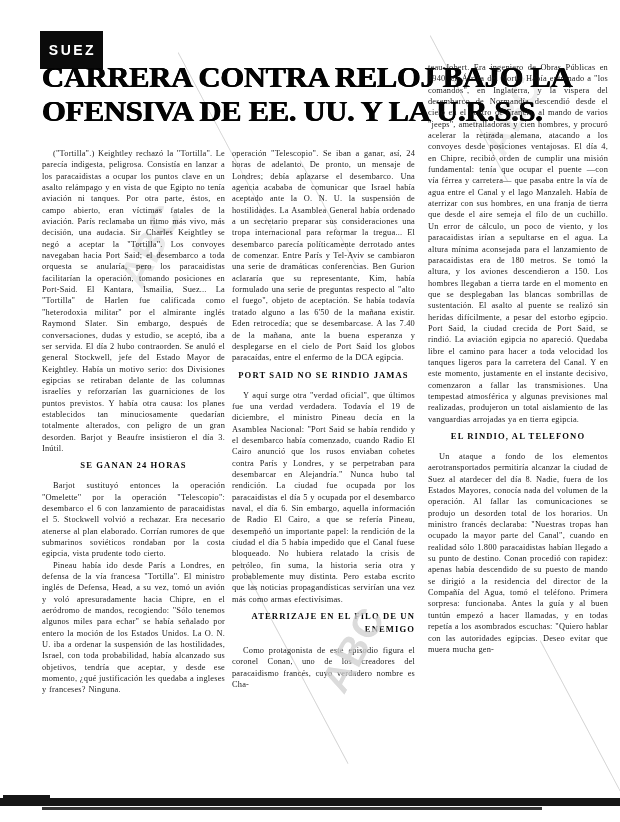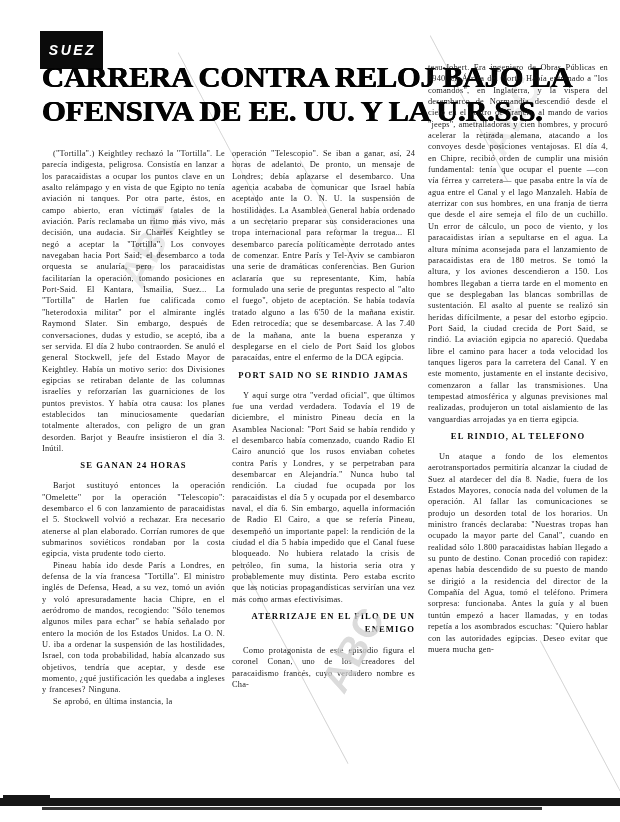--- a/index.html
+++ b/index.html
@@ -28,21 +28,20 @@
   #masthead {
     position: absolute;
     left: 40px;
     top: 31px;
     width: 63px;
     height: 38px;
     background: #111111;
     display: flex;
     align-items: center;
     justify-content: center;
-    font-style: italic;
   }
   #masthead .kicker {
     color: #ffffff;
     font-family: "Liberation Sans", sans-serif;
     font-weight: 700;
     font-size: 14px;
     letter-spacing: 2.5px;
     line-height: 1;
     padding-left: 2px;
   }
@@ -212,21 +211,20 @@
   <div id="headline">
     <div class="hl-line">CARRERA CONTRA RELOJ BAJO LA</div>
     <div class="hl-line">OFENSIVA DE EE. UU. Y LA U.R.S.S.</div>
   </div>
 
   <div class="col" id="col-1">
     <p>("Tortilla".) Keightley rechazó la "Tortilla". Le parecía indigesta, peligrosa. Consistía en lanzar a los paracaidistas a ocupar los puntos clave en un asalto relámpago y en vista de que Egipto no tenía aviación ni tanques. Por otra parte, éstos, en campo abierto, eran víctimas fatales de la aviación. París reclamaba un ritmo más vivo, más decisión, una audacia. Sir Charles Keightley se negó a aceptar la "Tortilla". Los convoyes navegaban hacia Port Said; el desembarco a toda orquesta se anularía, pero los paracaidistas facilitarían la operación, tomando posiciones en Port-Said. El Kantara, Ismailia, Suez... La "Tortilla" de Harlen fue calificada como "heterodoxia militar" por el almirante inglés Raymond Slater. Sin embargo, después de conversaciones, dudas y estudio, se aceptó, iba a ser servida. El día 2 hubo contraorden. Se anuló el general Stockwell, jefe del Estado Mayor de Keightley. Había un motivo serio: dos Divisiones egipcias se retiraban delante de las columnas israelíes y reforzarían las guarniciones de los puntos previstos. Y había otra causa: los planes establecidos tan minuciosamente quedarían totalmente alterados, con peligro de un gran desorden. Barjot y Beaufre insistieron el día 3. Inútil.</p>
     <div class="subhead">SE GANAN 24 HORAS</div>
     <p>Barjot sustituyó entonces la operación "Omelette" por la operación "Telescopio": desembarco el 6 con lanzamiento de paracaidistas el 5. Stockwell volvió a rechazar. Era necesario atenerse al plan elaborado. Corrían rumores de que submarinos soviéticos rondaban por la costa egipcia, vista prudente todo cierto.</p>
     <p>Pineau había ido desde París a Londres, en defensa de la vía francesa "Tortilla". El ministro inglés de Defensa, Head, a su vez, tomó un avión y voló apresuradamente hacia Chipre, en el aeródromo de mandos, recogiendo: "Sólo tenemos algunos miles para echar" se había señalado por entero la moción de los Estados Unidos. La O. N. U. iba a ordenar la suspensión de las hostilidades, Israel, con toda probabilidad, había alcanzado sus objetivos, tendría que aceptar, y desde ese momento, ¿qué justificación les quedaba a ingleses y franceses? Ninguna.</p>
-    <p>Se aprobó, en última instancia, la</p>
   </div>
 
   <div class="col" id="col-2">
     <p class="noindent">operación "Telescopio". Se iban a ganar, así, 24 horas de adelanto. De pronto, un mensaje de Londres; debía aplazarse el desembarco. Una agencia acababa de comunicar que Israel había aceptado ante la O. N. U. la suspensión de hostilidades. La Asamblea General había ordenado a un secretario preparar sus consideraciones una tropa internacional para reformar la tregua... El desembarco parecía políticamente derrotado antes de comenzar. Entre París y Tel-Aviv se cambiaron una serie de dramáticas conferencias. Ben Gurion aclararía que su representante, Kim, había formulado una serie de preguntas respecto al "alto el fuego", objeto de aceptación. Se había todavía tratado alguno a las 6'50 de la mañana existir. Eden retrocedía; que se desembarcase. A las 7.40 de la mañana, ante la buena esperanza y desplegarse en el cielo de Port Said los globos paracaídas, entre el enfermo de la DCA egipcia.</p>
     <div class="subhead">PORT SAID NO SE RINDIO JAMAS</div>
     <p>Y aquí surge otra "verdad oficial", que últimos fue una verdad verdadera. Todavía el 19 de diciembre, el ministro Pineau decía en la Asamblea Nacional: "Port Said se había rendido y el desembarco había comenzado, cuando Radio El Cairo anunció que los rusos enviaban cohetes contra París y Londres, y se perpetraban para desembarcar en Alejandría." Nunca hubo tal rendición. La ciudad fue ocupada por los paracaidistas el día 5 y ocupada por el desembarco naval, el día 6. Sin embargo, aquella información de Radio El Cairo, a que se refería Pineau, desempeñó un importante papel: la rendición de la ciudad el día 5 había impedido que el Canal fuese bloqueado. No hubiera relatado la crisis de petróleo, fin suma, la historia seria otra y probablemente muy distinta. Pero estaba escrito que las noticias propagandísticas servirían una vez más como armas efectivísimas.</p>
     <div class="subhead two-line">
       <div>ATERRIZAJE EN EL FILO DE UN</div>
       <div>ENEMIGO</div>
     </div>

